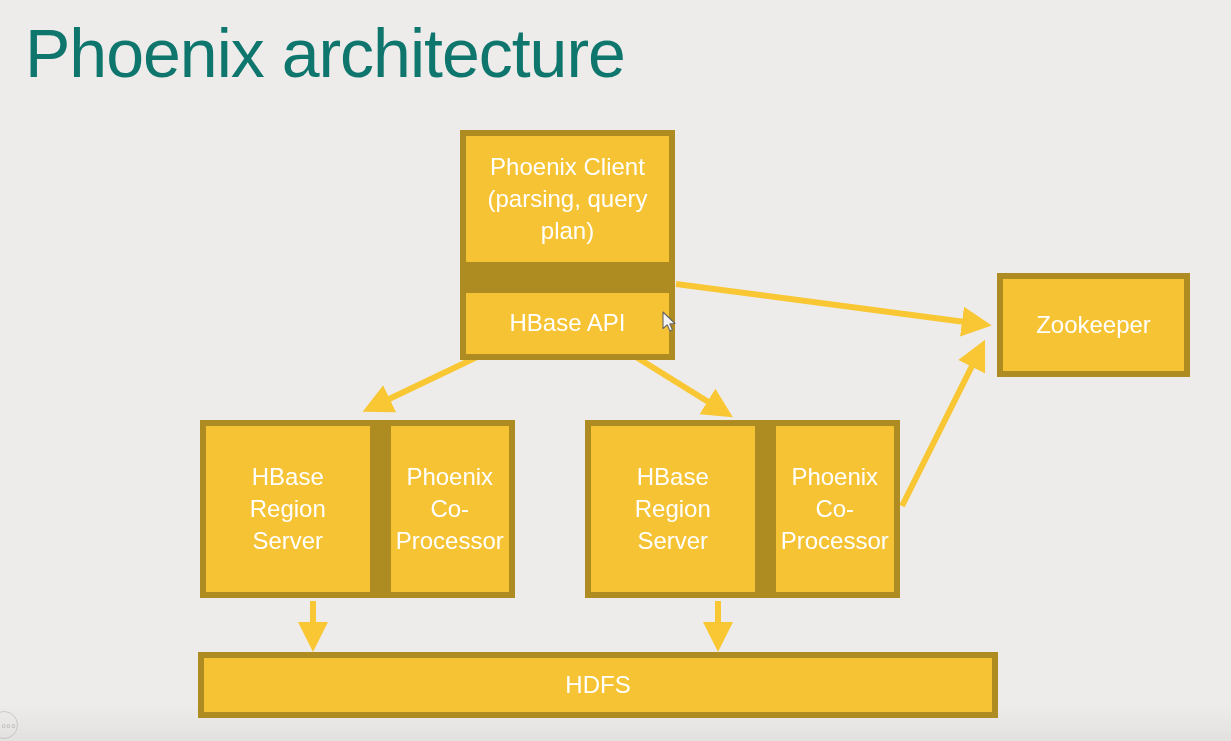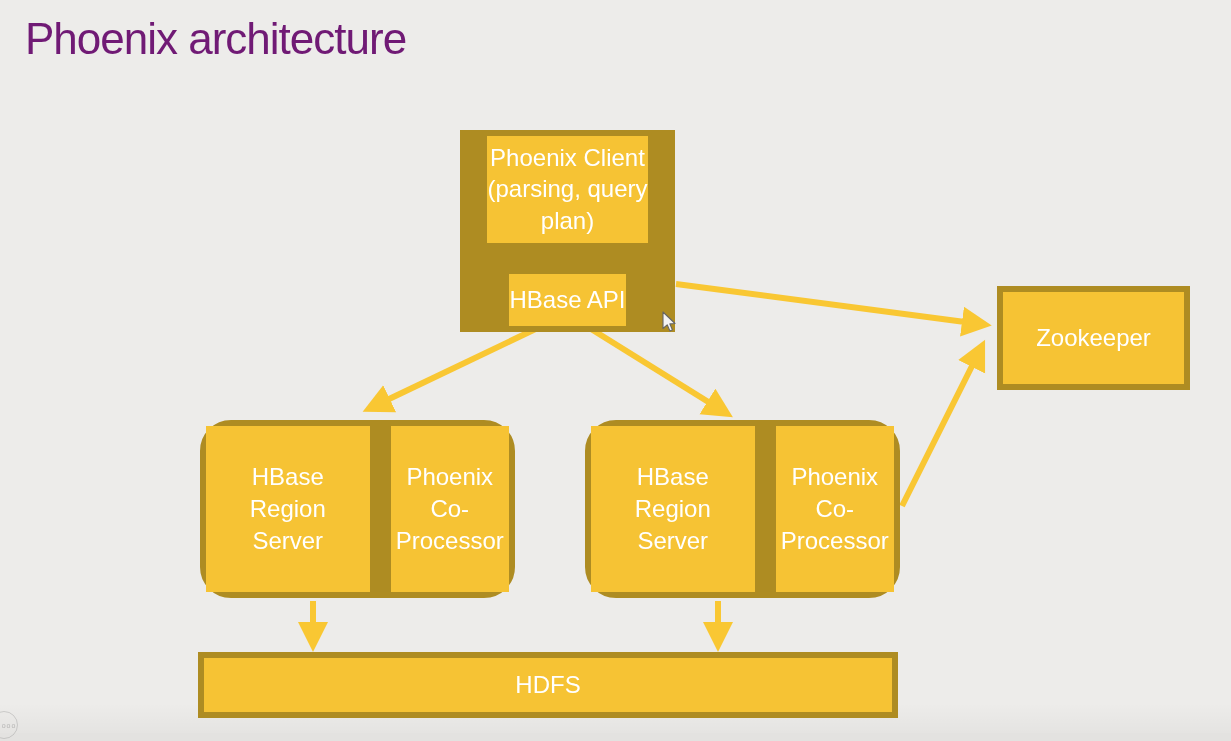--- a/index.html
+++ b/index.html
@@ -12,63 +12,63 @@
   .stage {
     position: relative;
     width: 1231px;
     height: 741px;
     background: #EDECEA;
   }
   .title {
     position: absolute;
     left: 25px;
     top: 14px;
-    font-size: 44px;
+    font-size: 68px;
     font-weight: 400;
     letter-spacing: -1px;
-    color: #701a75;
+    color: #0f766e;
     white-space: nowrap;
   }
   .arrows {
     position: absolute;
     left: 0; top: 0;
     z-index: 1;
     pointer-events: none;
   }
   
   .group {
     position: absolute;
     z-index: 2;
     background: #AE8C22;
     border: 6px solid #AE8C22;
     display: flex;
   }
   .group.vertical { flex-direction: column; gap: 7px; }
-  .group.horizontal { flex-direction: row; gap: 8px; border-radius: 31px; }
+  .group.horizontal { flex-direction: row; gap: 8px; }
   .cell {
     background: #F6C334;
     display: flex;
     align-items: center;
     justify-content: center;
     text-align: center;
     color: #FFFFFF;
     font-size: 24px;
     line-height: 1.33;
     white-space: pre-line;
   }
   .client-top    { flex: 2.05; }
   .client-bottom { flex: 1; margin-top: 24px; }
   .pair-left     { flex: 1.38; }
   .pair-right    { flex: 1; margin-left: 13px; }
   .single { }
-  .node-client    { left: 460px; top: 130px; width: 215px; height: 202px; align-items: center; }
+  .node-client    { left: 460px; top: 130px; width: 215px; height: 230px; }
   .node-pair-a    { left: 200px; top: 420px; width: 315px; height: 178px; }
   .node-pair-b    { left: 585px; top: 420px; width: 315px; height: 178px; }
-  .node-zookeeper { left: 997px; top: 286px; width: 193px; height: 104px; }
-  .node-hdfs      { left: 198px; top: 652px; width: 700px; height:  66px; }
+  .node-zookeeper { left: 997px; top: 273px; width: 193px; height: 104px; }
+  .node-hdfs      { left: 198px; top: 652px; width: 800px; height:  66px; }
   .cursor {
     position: absolute;
     left: 0; top: 0;
     z-index: 10;
     pointer-events: none;
   }
   .watermark {
     position: absolute;
     left: -10px;
     top: 711px;

